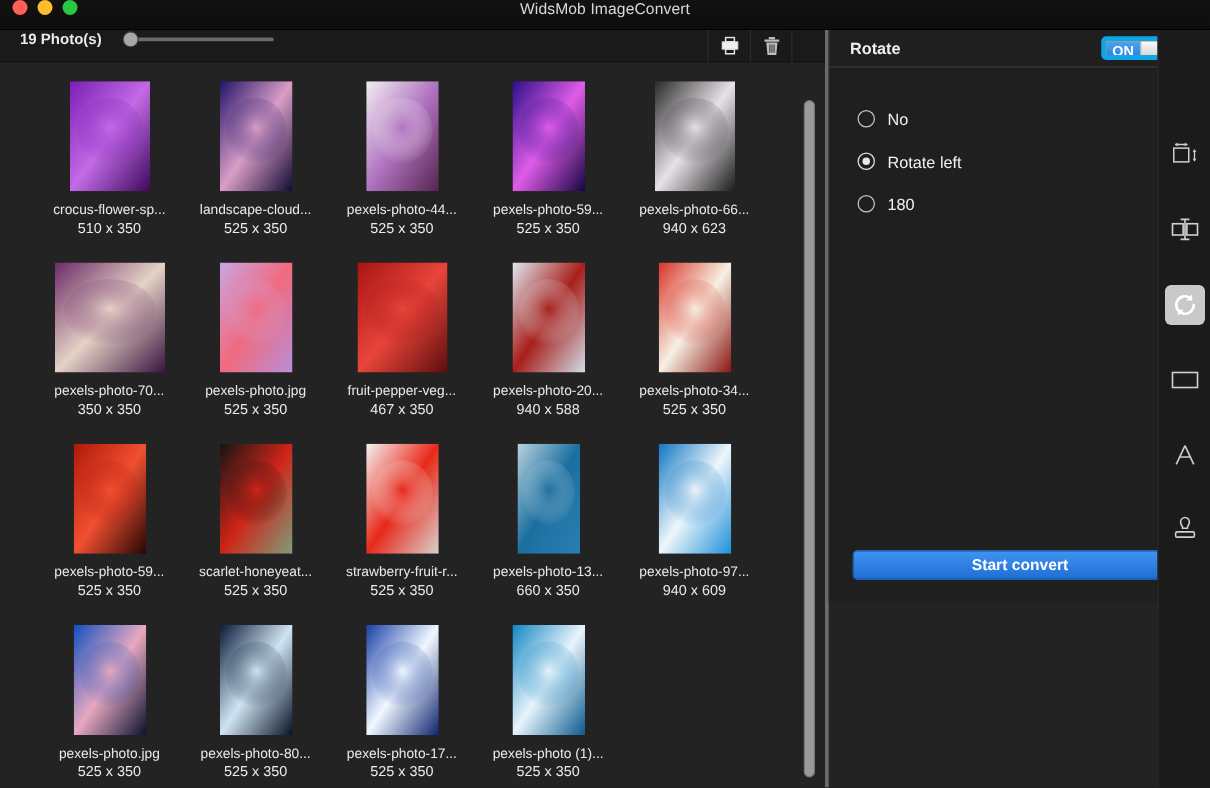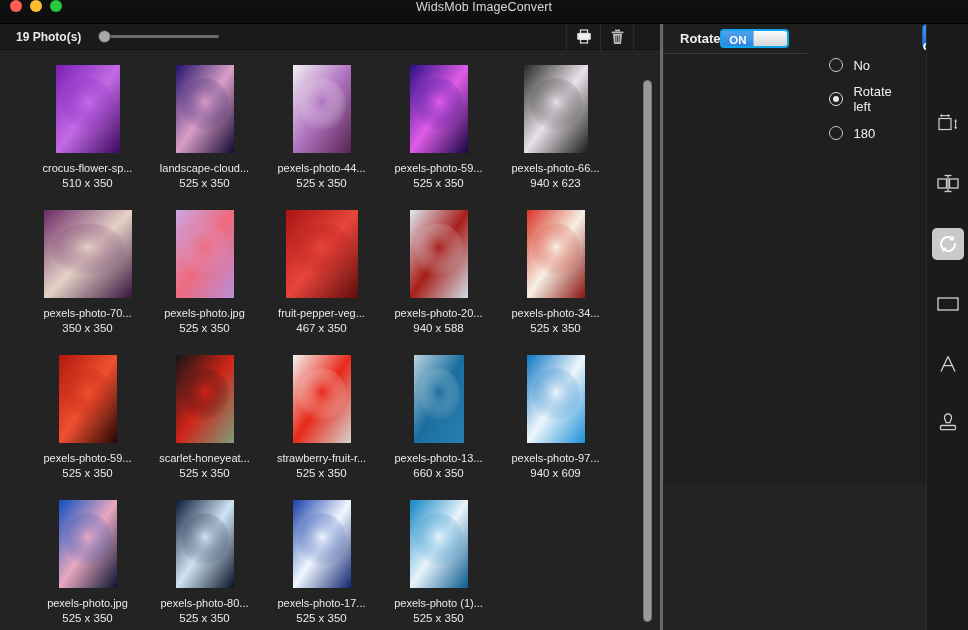--- a/index.html
+++ b/index.html
@@ -32,21 +32,21 @@
   
   .body-row { display: flex; height: 606px; }
 
   
   .left-pane {
     width: 660px; height: 606px; background: #232323;
     display: flex; flex-direction: column; position: relative;
   }
   .left-toolbar {
     height: 26px; background: #1a1a1a; border-bottom: 1px solid #111;
-    display: flex; align-items: center; position: relative; flex: 0 0 26px;
+    display: flex; position: relative; flex: 0 0 26px;
   }
   .photo-count { font-size: 12px; font-weight: bold; color: #e9e9e9; margin-left: 16px; }
   .zoom-slider { margin-left: 18px; width: 120px; height: 14px; position: relative; display:flex; align-items:center;}
   .slider-track { position: absolute; left: 4px; right: 0; height: 3px; background: #6a6a6a; border-radius: 2px; }
   .slider-thumb {
     position: absolute; left: 0px; width: 11px; height: 11px; border-radius: 50%;
     background: #a8a8a8; box-shadow: 0 0 0 1px #3c3c3c;
   }
   .tb-icons { position: absolute; right: 26px; display: flex; align-items: center; height: 100%; }
   .tb-icon {
@@ -79,31 +79,31 @@
     background: transparent;
   }
   .vscroll-thumb {
     position: absolute; top: 0; left: 0; width: 9px; height: 100%;
     background: #9a9a9a; border-radius: 5px; border: 1px solid #777;
   }
   .pane-divider { width: 3px; background: #6a6a6a; height: 606px; flex: 0 0 3px; }
 
   
   .right-pane {
-    width: 305px; height: 458px; background: #1f1f1f; display: flex; flex-direction: row;
+    width: 305px; height: 458px; background: #1f1f1f; display: flex; flex-direction: column;
     position: relative; border-left: 1px solid #2a2a2a;
   }
   .right-header {
     height: 30px; border-bottom: 1px solid #3a3a3a; display: flex; align-items: center;
     justify-content: space-between; padding: 0 18px 0 16px; background: #1f1f1f;
   }
   .right-title { font-size: 13px; color: #f0f0f0; font-weight: bold; }
   .toggle {
     width: 69px; height: 19px; border-radius: 4px; display: flex; align-items: center;
-    overflow: hidden; border: 2px solid #0ea5e9; background: #eab308;
+    overflow: hidden; border: 4px solid #0ea5e9; background: #eab308;
   }
   .toggle .on-label {
     flex: 1; text-align: center; font-size: 11.5px; font-weight: bold; color: #fff;
     background: linear-gradient(#4ea3ef, #2f86e0); height: 100%; line-height: 19px;
   }
   .toggle .knob {
     width: 34px; height: 100%;
     background: linear-gradient(#fbfbfb, #d8d8d8); border-left: 1px solid #9fb8d4;
     border-radius: 0 3px 3px 0;
   }

